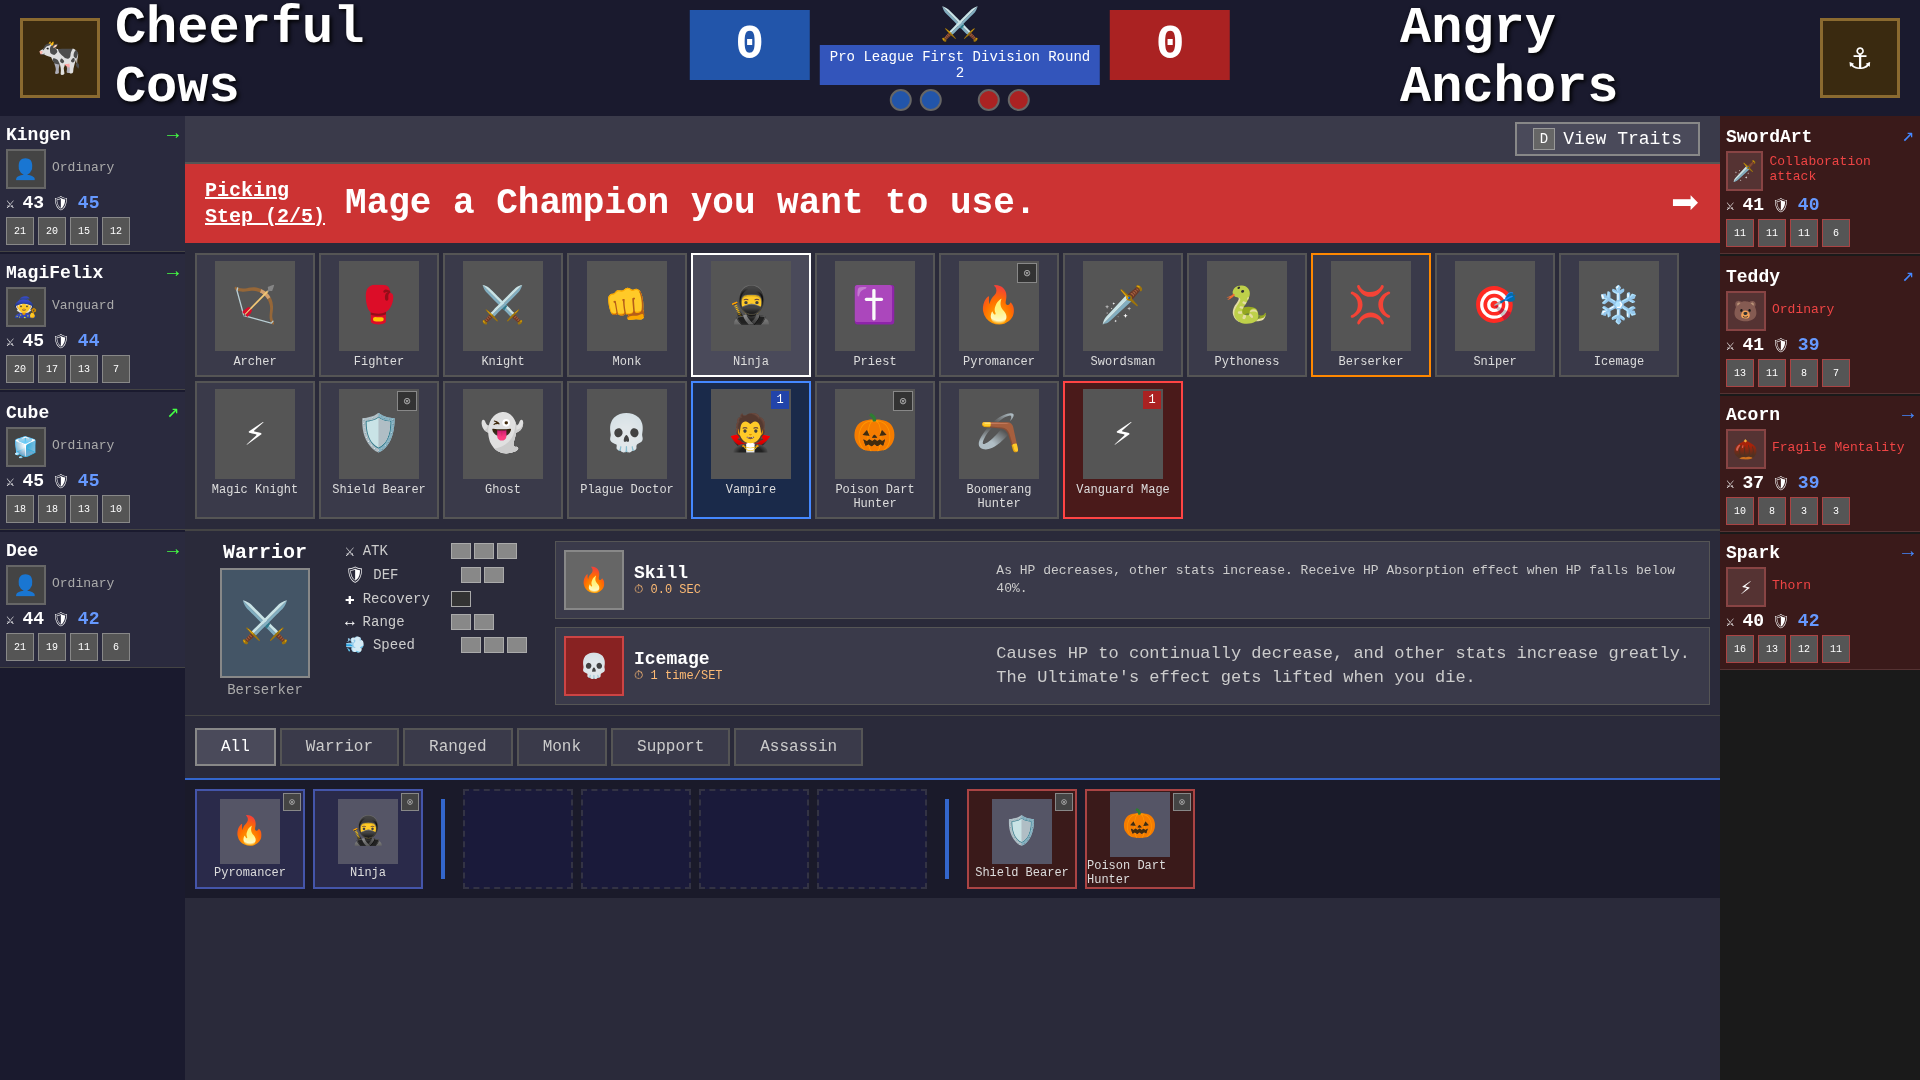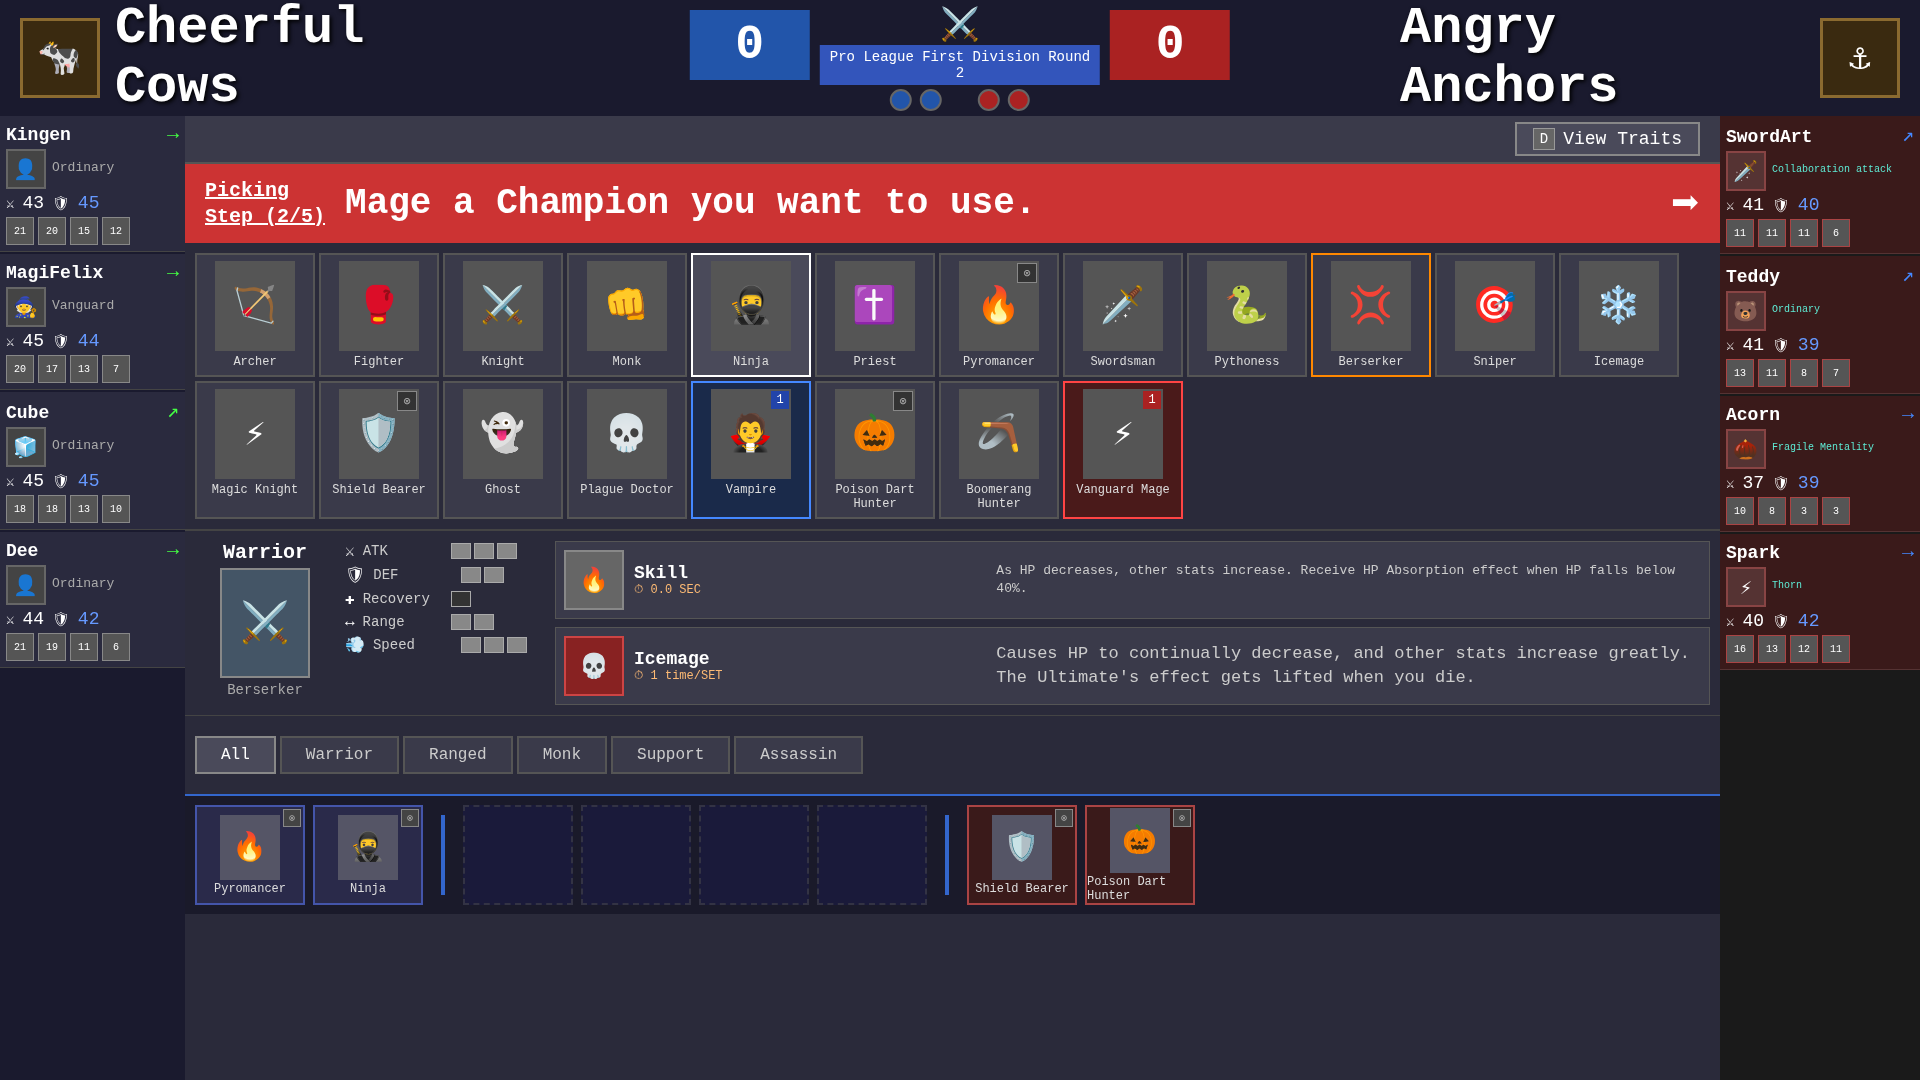--- a/index.html
+++ b/index.html
@@ -155,21 +155,21 @@
       justify-content: center;
       font-size: 20px;
     }
     .player-stats-row {
       display: flex;
       align-items: center;
       gap: 8px;
       margin: 4px 0;
     }
     .stat-icon { font-size: 14px; }
-    .stat-val { font-size: 18px; font-weight: normal; text-align: right; }
+    .stat-val { font-size: 18px; font-weight: bold; text-align: right; }
     .stat-val-blue { color: #6699ff; }
     .player-chars {
       display: flex;
       gap: 4px;
       flex-wrap: wrap;
     }
     .char-mini {
       width: 28px;
       height: 28px;
       background: #555;
@@ -410,21 +410,21 @@
     .skill-desc {
       font-size: 13px;
       color: #ccc;
       line-height: 1.4;
     }
 
     
     .filter-row {
       display: flex;
       gap: 4px;
-      padding: 20px 10px;
+      padding: 12px 10px;
       background: #2a2a3a;
       border-top: 1px solid #444;
     }
     .filter-btn {
       padding: 8px 24px;
       background: #3a3a4a;
       border: 2px solid #555;
       color: #ccc;
       font-size: 16px;
       cursor: pointer;
@@ -504,24 +504,23 @@
       padding: 6px;
       border-bottom: 1px solid #553333;
     }
     .enemy-name {
       font-size: 18px;
       font-weight: bold;
       color: #fff;
     }
     .enemy-tag { color: #4488ff; font-size: 20px; }
     .enemy-trait {
-      font-size: 10px;
-      color: #5eead4;
+      font-size: 13px;
+      color: #ef4444;
       margin-bottom: 4px;
-      text-align: right;
     }
 
     .scrollbar-hidden::-webkit-scrollbar { display: none; }
   </style>
 </head>
 <body>
 
 <div class="header">
   <div class="team-left">
     <div class="team-icon">🐄</div>

